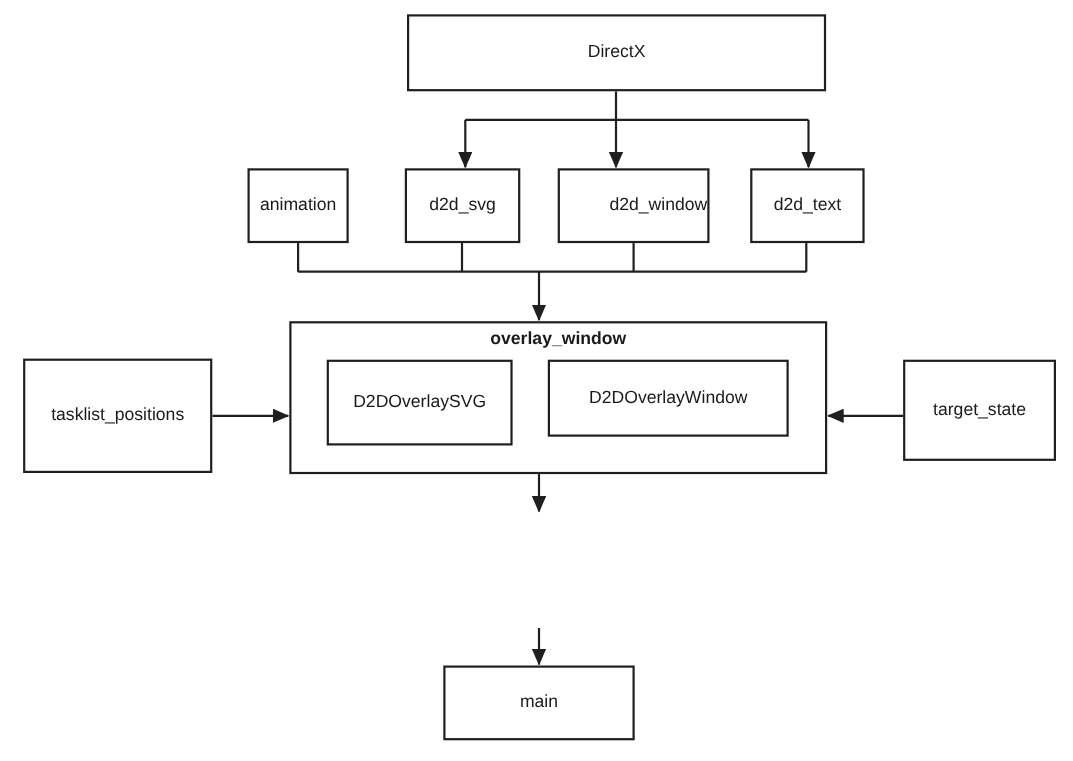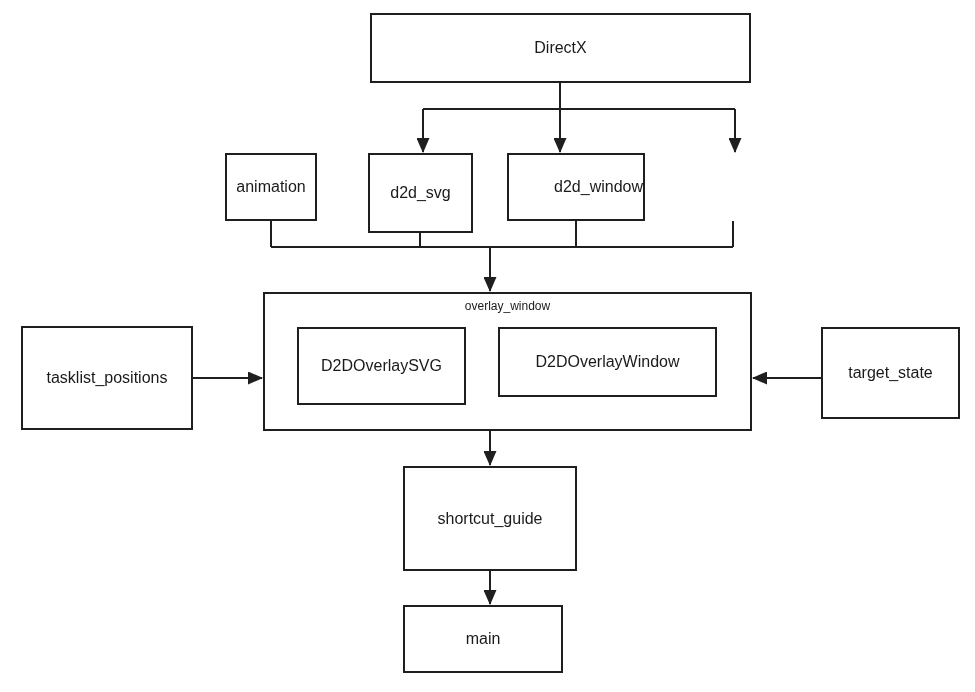--- a/index.html
+++ b/index.html
@@ -38,35 +38,36 @@
   .node.container-node {
     background: transparent;
     display: block;
   }
   .container-label {
     position: absolute;
     left: 0;
     right: 0;
     top: 5px;
     text-align: center;
-    font-size: 12px;
+    font-size: 16px;
+    font-weight: bold;
   }
   
   #node-directx            { left: 370px; top: 13px;  width: 381px; height: 70px; }
   #node-animation          { left: 225px; top: 153px; width: 92px;  height: 68px; }
-  #node-d2d-svg            { left: 368px; top: 153px; width: 105px; height: 80px; }
+  #node-d2d-svg            { left: 368px; top: 153px; width: 105px; height: 68px; }
   #node-d2d-window         { left: 507px; top: 153px; width: 138px; height: 68px; justify-content: flex-end; }
   #node-d2d-text           { left: 682px; top: 153px; width: 104px; height: 68px; }
   #node-overlay-window     { left: 263px; top: 292px; width: 489px; height: 139px; }
   #node-d2d-overlay-svg    { left: 297px; top: 327px; width: 169px; height: 78px; }
   #node-d2d-overlay-window { left: 498px; top: 327px; width: 219px; height: 70px; }
   #node-tasklist-positions { left: 21px;  top: 326px; width: 172px; height: 104px; }
   #node-target-state       { left: 821px; top: 327px; width: 139px; height: 92px; }
   #node-shortcut-guide     { left: 403px; top: 466px; width: 174px; height: 105px; }
-  #node-main               { left: 403px; top: 605px; width: 160px; height: 68px; }
+  #node-main               { left: 403px; top: 605px; width: 174px; height: 68px; }
 </style>
 </head>
 <body>
 
 <div class="stage">
 
   <svg class="edges" viewBox="0 0 975 692" xmlns="http://www.w3.org/2000/svg">
     <defs>
       <marker id="arrow" markerUnits="userSpaceOnUse" markerWidth="15" markerHeight="13" refX="14" refY="6.5" orient="auto">
         <path d="M0,0 L15,6.5 L0,13 Z" fill="#1f1f1f"></path>
@@ -97,20 +98,23 @@
   </div>
 
   <div class="node" id="node-d2d-svg">
     <span>d2d_svg</span>
   </div>
 
   <div class="node" id="node-d2d-window">
     <span>d2d_window</span>
   </div>
 
+  <div class="node" id="node-d2d-text">
+    <span>d2d_text</span>
+  </div>
 
   <div class="node container-node" id="node-overlay-window">
     <span class="container-label">overlay_window</span>
   </div>
 
   <div class="node" id="node-d2d-overlay-svg">
     <span>D2DOverlaySVG</span>
   </div>
 
   <div class="node" id="node-d2d-overlay-window">
@@ -118,21 +122,18 @@
   </div>
 
   <div class="node" id="node-tasklist-positions">
     <span>tasklist_positions</span>
   </div>
 
   <div class="node" id="node-target-state">
     <span>target_state</span>
   </div>
 
-  <div class="node" id="node-shortcut-guide">
-    <span>shortcut_guide</span>
-  </div>
 
   <div class="node" id="node-main">
     <span>main</span>
   </div>
 
 </div>
 
 </body></html>

